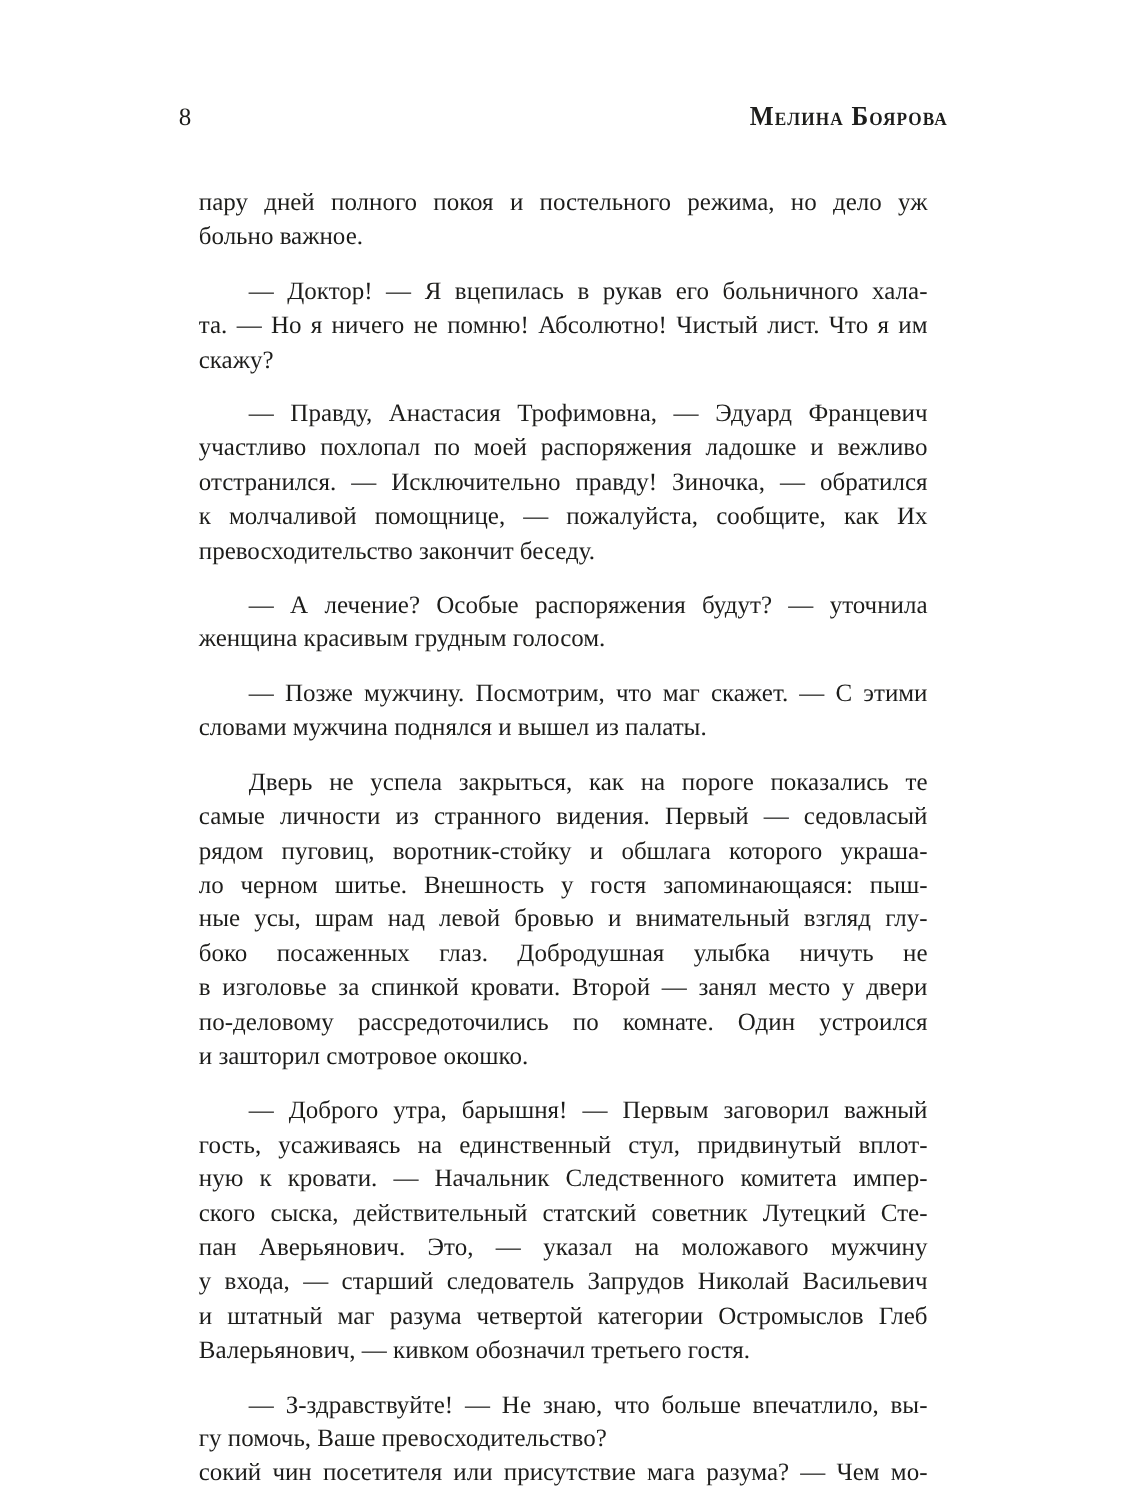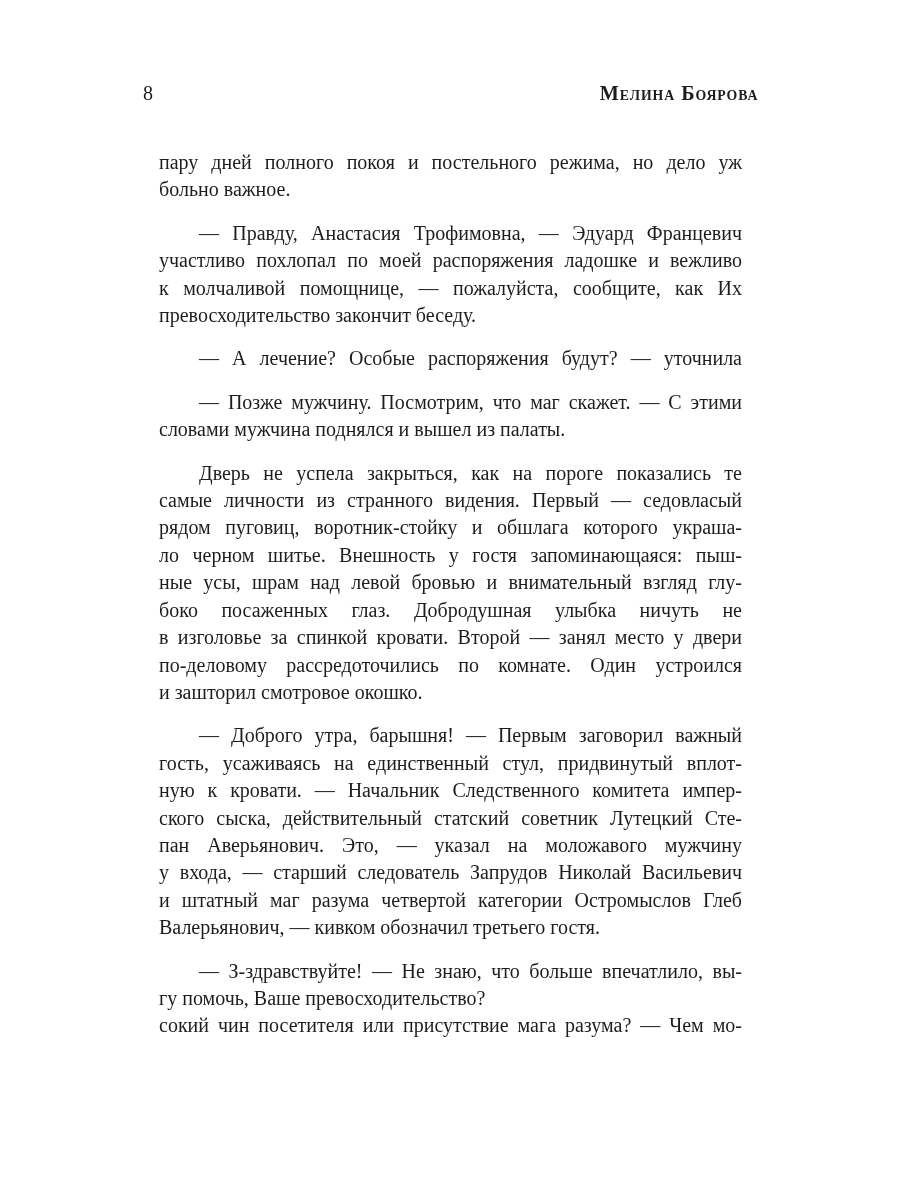--- a/index.html
+++ b/index.html
@@ -73,27 +73,34 @@
   <div class="running-header">
     <span class="page-number">8</span>
     <span class="author-name">Мелина Боярова</span>
   </div>
   <div class="text-block">
       <div class="paragraph">
         <div class="text-line">пару дней полного покоя и постельного режима, но дело уж</div>
         <div class="text-line last">больно важное.</div>
       </div>
       <div class="paragraph">
+        <div class="text-line indent">— Доктор! — Я вцепилась в рукав его больничного хала-</div>
+        <div class="text-line">та. — Но я ничего не помню! Абсолютно! Чистый лист. Что я им</div>
+        <div class="text-line last">скажу?</div>
+      </div>
+      <div class="paragraph">
         <div class="text-line indent">— Правду, Анастасия Трофимовна, — Эдуард Францевич</div>
         <div class="text-line">участливо похлопал по моей распоряжения ладошке и вежливо</div>
+        <div class="text-line">отстранился. — Исключительно правду! Зиночка, — обратился</div>
         <div class="text-line">к молчаливой помощнице, — пожалуйста, сообщите, как Их</div>
         <div class="text-line last">превосходительство закончит беседу.</div>
       </div>
       <div class="paragraph">
         <div class="text-line indent">— А лечение? Особые распоряжения будут? — уточнила</div>
+        <div class="text-line last">женщина красивым грудным голосом.</div>
       </div>
       <div class="paragraph">
         <div class="text-line indent">— Позже мужчину. Посмотрим, что маг скажет. — С этими</div>
         <div class="text-line last">словами мужчина поднялся и вышел из палаты.</div>
       </div>
       <div class="paragraph">
         <div class="text-line indent">Дверь не успела закрыться, как на пороге показались те</div>
         <div class="text-line">самые личности из странного видения. Первый — седовласый</div>
         <div class="text-line">рядом пуговиц, воротник-стойку и обшлага которого украша-</div>
         <div class="text-line">ло черном шитье. Внешность у гостя запоминающаяся: пыш-</div>

